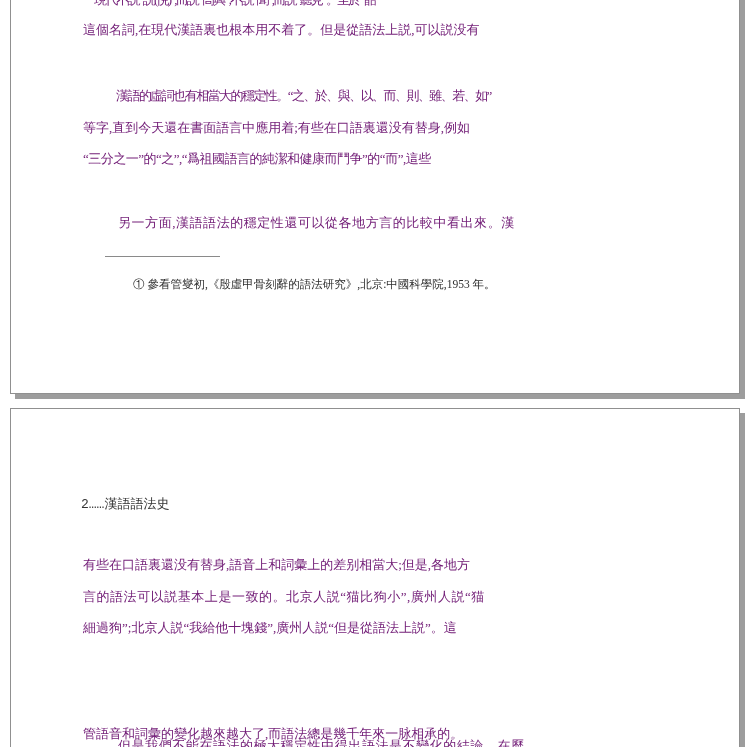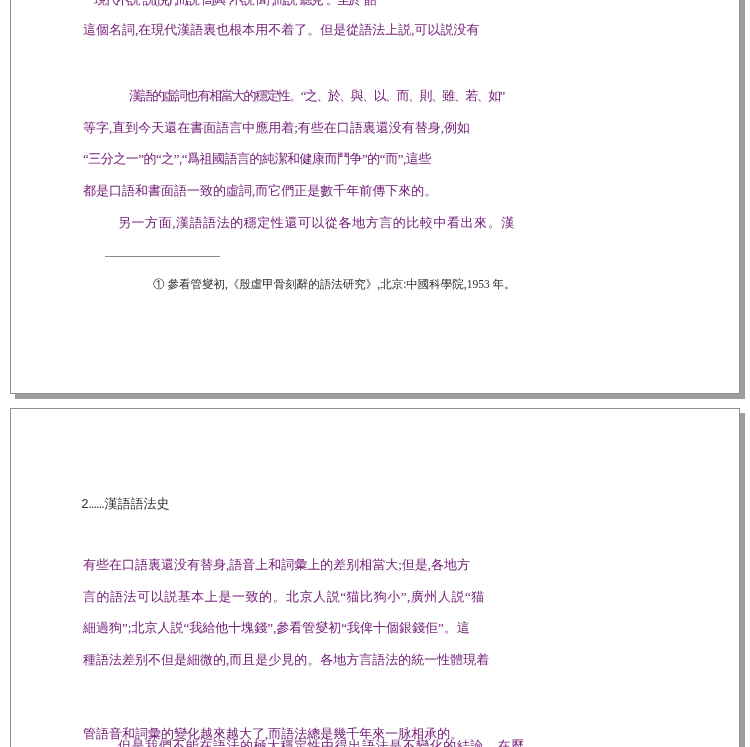--- a/index.html
+++ b/index.html
@@ -33,50 +33,47 @@
     position: absolute;
     height: 1px;
     background: #8a8a8a;
   }
   .footnote {
     position: absolute;
     font-size: 11.5px;
     line-height: 14px;
     white-space: nowrap;
     color: #2d2d2d;
-    margin-left: 20px;
   }
   .pheader {
     position: absolute;
     font-size: 13px;
     line-height: 15px;
     white-space: nowrap;
     color: #333333;
     font-family: Liberation Mono, monospace;
   }
 </style>
 </head>
 <body>
 
 <div class="page page1">
   <div class="tl" style="top:319px; left:83px; letter-spacing:-1.8px">現代不説“説(悦)”,而説“高興”;不説“聞”,而説“聽見”。至於“韶”</div>
   <div class="tl" style="top:349px; left:72px">這個名詞,在現代漢語裏也根本用不着了。但是從語法上説,可以説没有</div>
-  <div class="tl" style="top:415px; left:118px; letter-spacing:-1.55px">漢語的虛詞也有相當大的穩定性。“之、於、與、以、而、則、雖、若、如”</div>
+  <div class="tl" style="top:415px; left:105px; letter-spacing:-1.55px">漢語的虛詞也有相當大的穩定性。“之、於、與、以、而、則、雖、若、如”</div>
   <div class="tl" style="top:447px; left:72px">等字,直到今天還在書面語言中應用着;有些在口語裏還没有替身,例如</div>
   <div class="tl" style="top:478px; left:72px; letter-spacing:-0.5px">“三分之一”的“之”,“爲祖國語言的純潔和健康而鬥争”的“而”,這些</div>
-  <div class="tl" style="top:510px; left:72px">都是口語和書面語一致的虛詞,而它們正是數千年前傳下來的。</div>
   <div class="tl" style="top:542px; left:107px; letter-spacing:0.55px">另一方面,漢語語法的穩定性還可以從各地方言的比較中看出來。漢</div>
 
   <div class="fn-rule" style="top:585px; left:94px; width:115px"></div>
 
   <div class="footnote" style="top:606px; left:122px">① 參看管燮初,《殷虛甲骨刻辭的語法研究》,北京:中國科學院,1953 年。</div>
 </div>
 
 <div class="page page2">
   <div class="pheader" style="top:88px; left:70px">2……漢語語法史</div>
 
   <div class="tl" style="top:146px; left:72px">有些在口語裏還没有替身,語音上和詞彙上的差别相當大;但是,各地方</div>
   <div class="tl" style="top:178px; left:72px; letter-spacing:0.54px">言的語法可以説基本上是一致的。北京人説“猫比狗小”,廣州人説“猫</div>
-  <div class="tl" style="top:209px; left:72px">細過狗”;北京人説“我給他十塊錢”,參看管燮初“我俾十個銀錢佢”。這</div>
-  <div class="tl" style="top:241px; left:72px">種語法差别不但是細微的,而且是少見的。各地方言語法的統一性體現着</div>
+  <div class="tl" style="top:209px; left:72px">細過狗”;北京人説“我給他十塊錢”,廣州人説“但是從語法上説”。這</div>
   <div class="tl" style="top:315px; left:72px">管語音和詞彙的變化越來越大了,而語法總是幾千年來一脉相承的。</div>
   <div class="tl" style="top:327px; left:107px; letter-spacing:0.55px">但是我們不能在語法的極大穩定性中得出語法是不變化的結論。在歷</div>
 </div>
 
 </body></html>

